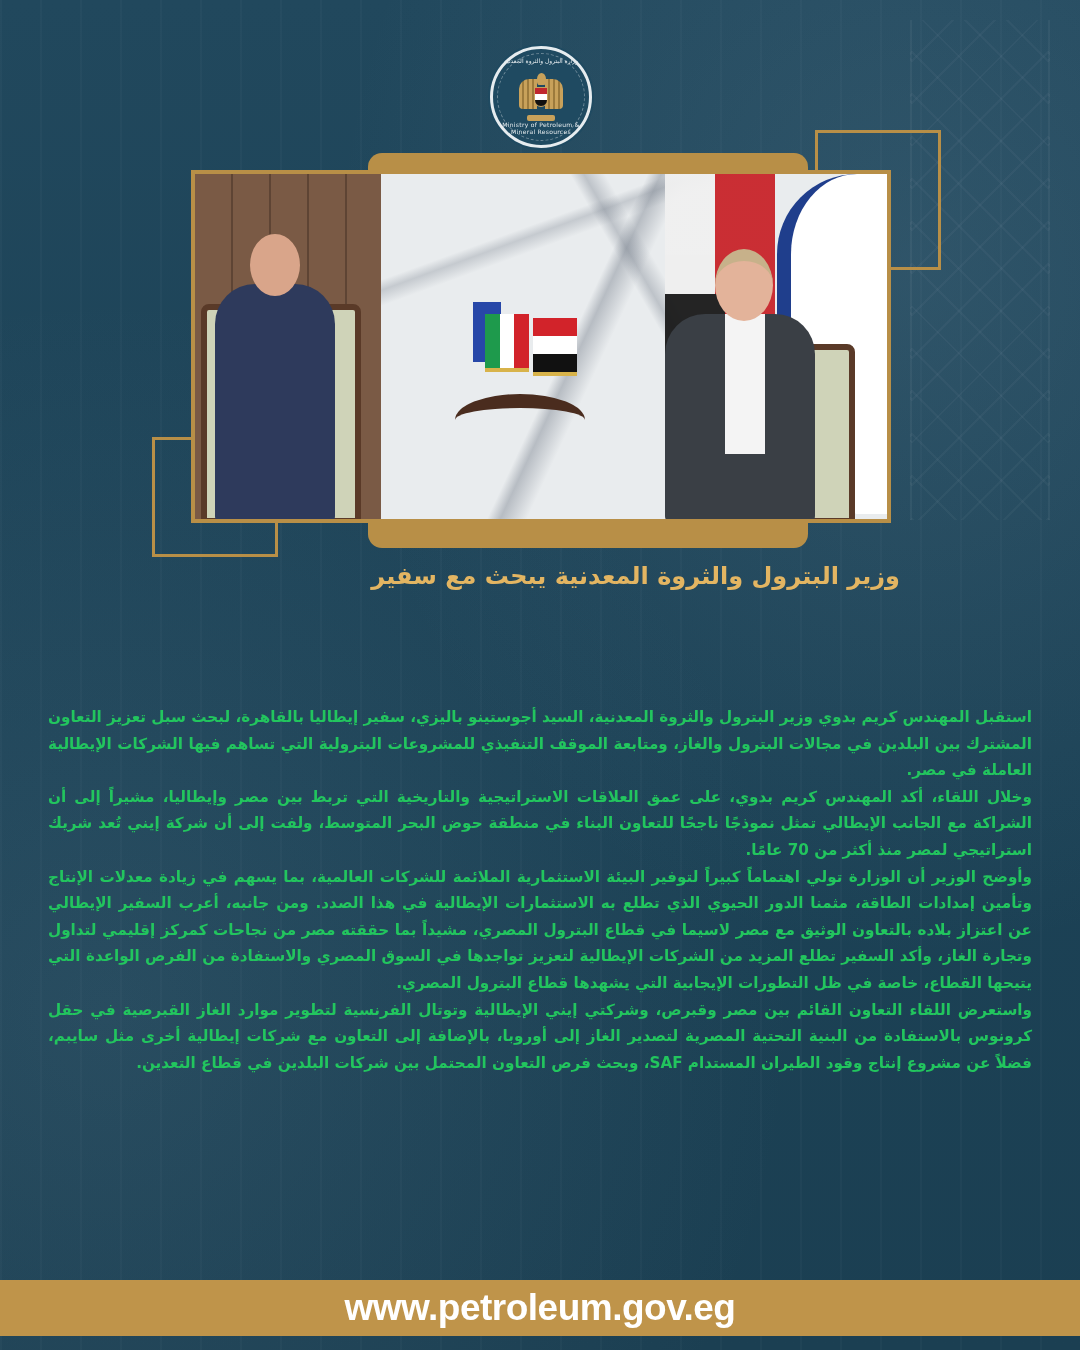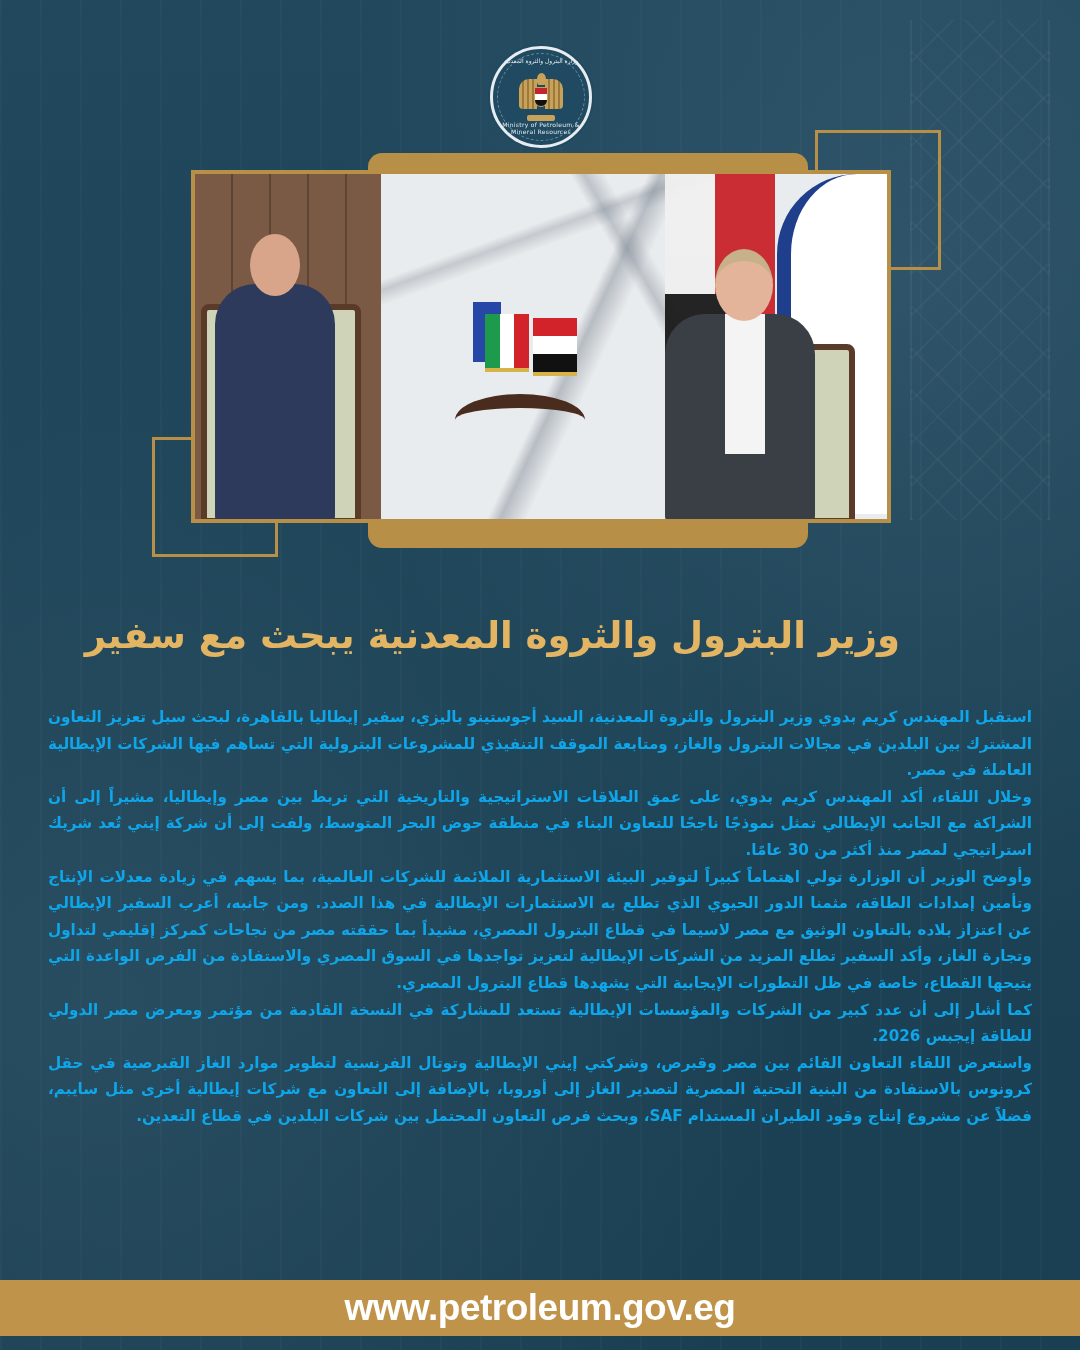--- a/index.html
+++ b/index.html
@@ -155,33 +155,33 @@
       background: #f4f4f4;
     }
     .photo .head-r {
       position: absolute; left: 520px; top: 75px; width: 58px; height: 72px;
       background: #e3b39a; border-radius: 50%;
       border-top: 12px solid #c7b18a;
     }
 
     
     .headline {
-      position: absolute; left: 150px; top: 612px; width: 750px;
+      position: absolute; left: 150px; top: 552px; width: 750px;
       direction: rtl; text-align: right;
       color: #e3b562;
       font-family: "DejaVu Sans", sans-serif;
-      font-weight: bold; font-size: 37px; line-height: 48px;
+      font-weight: bold; font-size: 24px; line-height: 48px;
     }
     .headline div { white-space: nowrap; }
 
     
     .body {
       position: absolute; left: 48px; top: 704px; width: 984px;
       direction: rtl; text-align: justify; text-align-last: right;
-      color: #0ea5e9;
+      color: #22c55e;
       font-family: "DejaVu Sans", sans-serif;
       font-weight: bold; font-size: 15.2px; line-height: 26.6px;
     }
     .body p { margin: 0; }
 
     
     .footer {
       position: absolute; left: 0; top: 1280px; width: 1080px; height: 56px;
       background: #bf944a;
       display: flex; align-items: center; justify-content: center;
@@ -232,21 +232,20 @@
   <div class="shirt-r"></div>
   <div class="head-r"></div>
 </div>
 
 <div class="headline">
   <div>وزير البترول والثروة المعدنية يبحث مع سفير</div>
 </div>
 
 <div class="body">
   <p>استقبل المهندس كريم بدوي وزير البترول والثروة المعدنية، السيد أجوستينو باليزي، سفير إيطاليا بالقاهرة، لبحث سبل تعزيز التعاون المشترك بين البلدين في مجالات البترول والغاز، ومتابعة الموقف التنفيذي للمشروعات البترولية التي تساهم فيها الشركات الإيطالية العاملة في مصر.</p>
-  <p>وخلال اللقاء، أكد المهندس كريم بدوي، على عمق العلاقات الاستراتيجية والتاريخية التي تربط بين مصر وإيطاليا، مشيراً إلى أن الشراكة مع الجانب الإيطالي تمثل نموذجًا ناجحًا للتعاون البناء في منطقة حوض البحر المتوسط، ولفت إلى أن شركة إيني تُعد شريك استراتيجي لمصر منذ أكثر من 30 عامًا.</p>
+  <p>وخلال اللقاء، أكد المهندس كريم بدوي، على عمق العلاقات الاستراتيجية والتاريخية التي تربط بين مصر وإيطاليا، مشيراً إلى أن الشراكة مع الجانب الإيطالي تمثل نموذجًا ناجحًا للتعاون البناء في منطقة حوض البحر المتوسط، ولفت إلى أن شركة إيني تُعد شريك استراتيجي لمصر منذ أكثر من 70 عامًا.</p>
   <p>وأوضح الوزير أن الوزارة تولي اهتماماً كبيراً لتوفير البيئة الاستثمارية الملائمة للشركات العالمية، بما يسهم في زيادة معدلات الإنتاج وتأمين إمدادات الطاقة، مثمنا الدور الحيوي الذي تطلع به الاستثمارات الإيطالية في هذا الصدد. ومن جانبه، أعرب السفير الإيطالي عن اعتزاز بلاده بالتعاون الوثيق مع مصر لاسيما في قطاع البترول المصري، مشيداً بما حققته مصر من نجاحات كمركز إقليمي لتداول وتجارة الغاز، وأكد السفير تطلع المزيد من الشركات الإيطالية لتعزيز تواجدها في السوق المصري والاستفادة من الفرص الواعدة التي يتيحها القطاع، خاصة في ظل التطورات الإيجابية التي يشهدها قطاع البترول المصري.</p>
-  <p>كما أشار إلى أن عدد كبير من الشركات والمؤسسات الإيطالية تستعد للمشاركة في النسخة القادمة من مؤتمر ومعرض مصر الدولي للطاقة إيجبس 2026.</p>
   <p>واستعرض اللقاء التعاون القائم بين مصر وقبرص، وشركتي إيني الإيطالية وتوتال الفرنسية لتطوير موارد الغاز القبرصية في حقل كرونوس بالاستفادة من البنية التحتية المصرية لتصدير الغاز إلى أوروبا، بالإضافة إلى التعاون مع شركات إيطالية أخرى مثل سايبم، فضلاً عن مشروع إنتاج وقود الطيران المستدام SAF، وبحث فرص التعاون المحتمل بين شركات البلدين في قطاع التعدين.</p>
 </div>
 
 <div class="footer">
   <span class="footer-url">www.petroleum.gov.eg</span>
 </div>
 
 </body></html>

